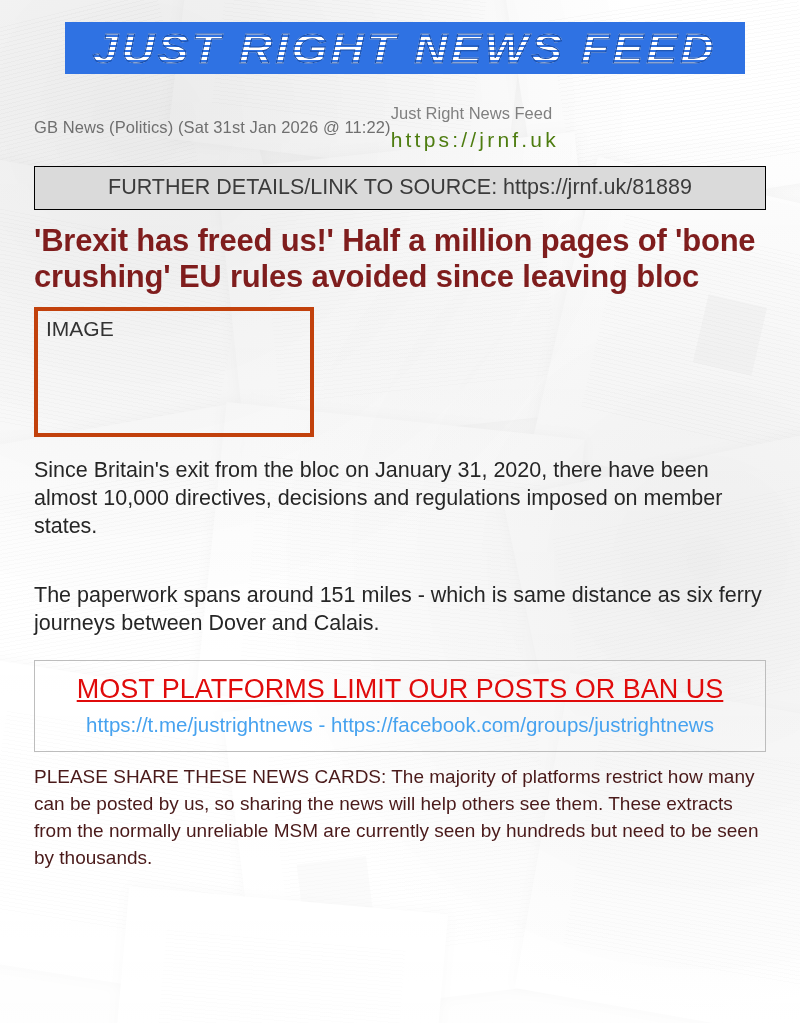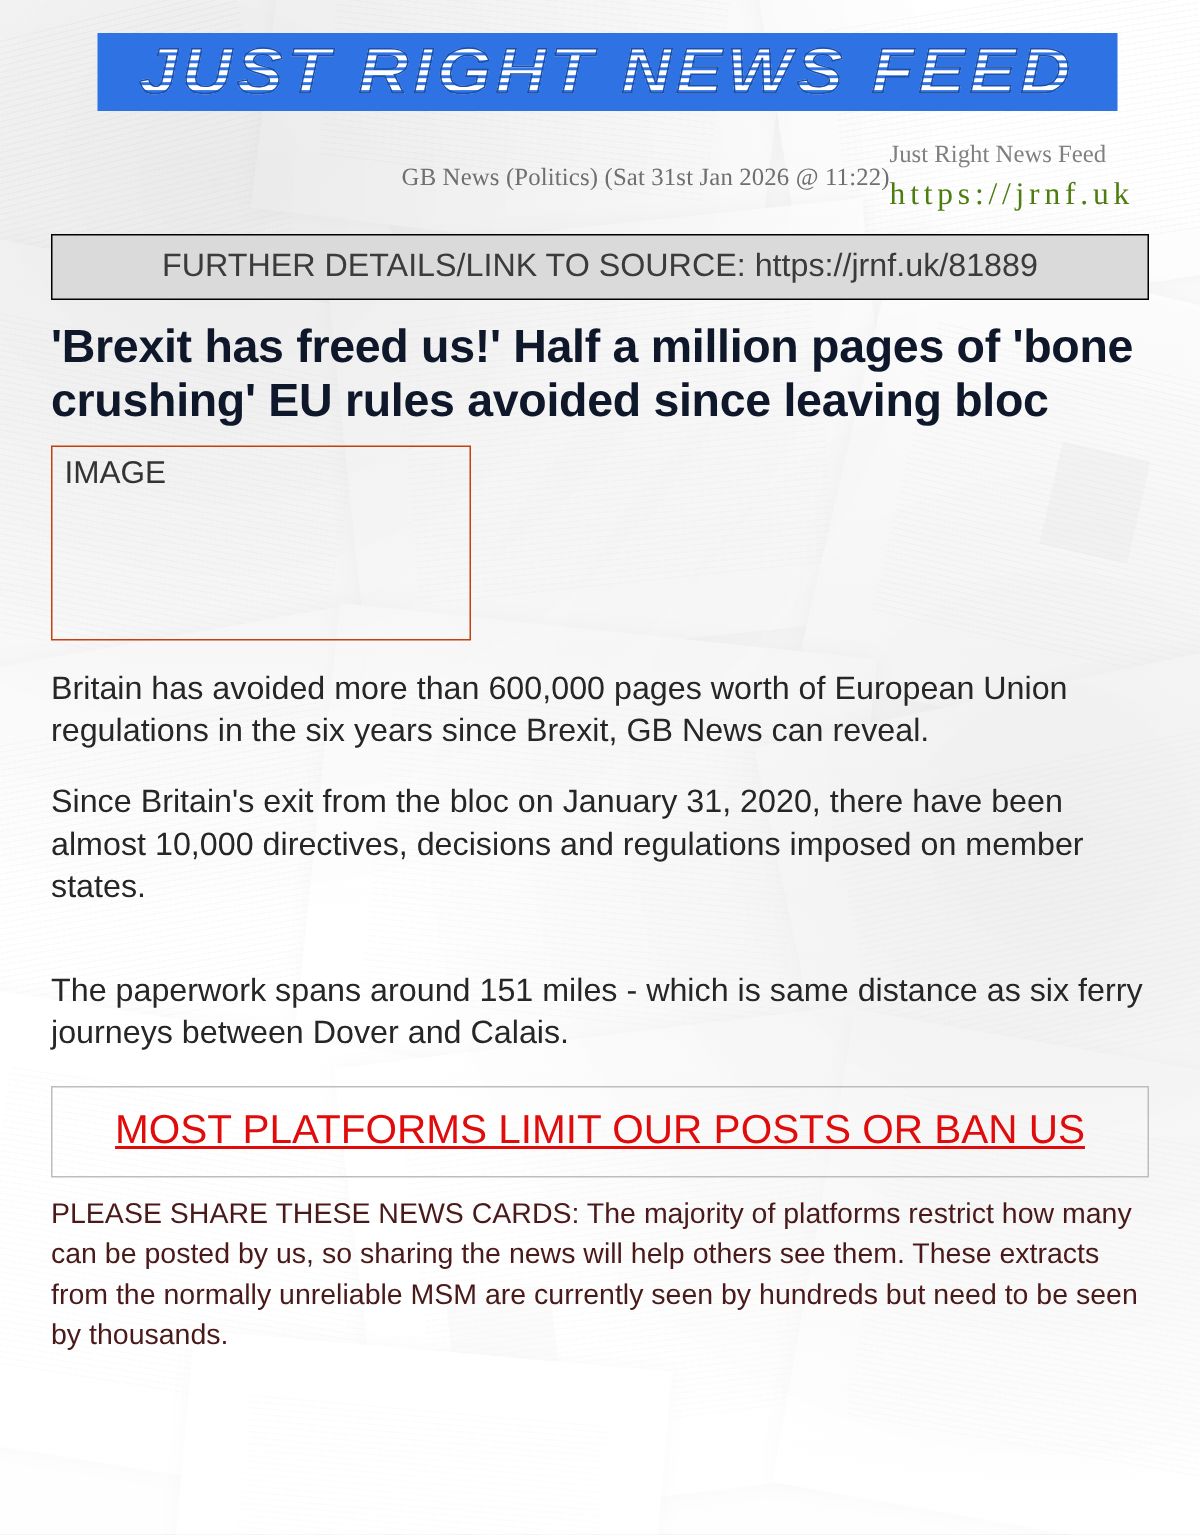--- a/index.html
+++ b/index.html
@@ -90,25 +90,24 @@
       #2f72e3 3px, #2f72e3 5px);
     -webkit-background-clip: text;
     background-clip: text;
     color: transparent;
     text-shadow: none;
   }
 
   
   #meta-row {
     display: flex;
-    justify-content: flex-end;
+    justify-content: flex-start;
     align-items: flex-start;
-    margin: 18px 0 0 0;
+    margin: 28px 0 0 0;
     padding: 0 8px 0 6px;
-    font-family: Liberation Serif, serif;
   }
   #byline {
     font-size: 16.5px;
     color: #6f6f6f;
     letter-spacing: 0.1px;
     padding-top: 16px;
   }
   #brand-block {
     text-align: left;
     padding-right: 8px;
@@ -135,30 +134,30 @@
     font-size: 21.5px;
     color: #3b3b3b;
   }
 
   
   #headline {
     margin: 13px 6px 0 6px;
     font-size: 31px;
     font-weight: bold;
     line-height: 1.16;
-    color: #0f172a;
+    color: #7f1d1d;
     letter-spacing: -0.2px;
   }
 
   
   #image-box {
     margin: 12px 0 0 6px;
     width: 280px;
     height: 130px;
-    border: 1px solid #c2410c;
+    border: 4px solid #c2410c;
     background: transparent;
     box-sizing: border-box;
     padding: 6px 8px;
     font-size: 21px;
     color: #333333;
   }
 
   
   .body-para {
     margin: 0 6px;
@@ -248,23 +247,23 @@
   </div>
 
   <div id="source-box">FURTHER DETAILS/LINK TO SOURCE: https://jrnf.uk/81889</div>
 
   <h1 id="headline">'Brexit has freed us!' Half a million pages of 'bone crushing' EU rules avoided since leaving bloc</h1>
 
   <div id="image-box">
     <span>IMAGE</span>
   </div>
 
-  <p class="body-para" id="para-1">Britain has avoided more than 600,000 pages worth of European Union regulations in the six years since Brexit, GB News can reveal.</p>
   <p class="body-para" id="para-2">Since Britain's exit from the bloc on January 31, 2020, there have been almost 10,000 directives, decisions and regulations imposed on member states.</p>
   <p class="body-para" id="para-3">The paperwork spans around 151 miles - which is same distance as six ferry journeys between Dover and Calais.</p>
 
   <div id="promo-box">
     <div id="promo-warning">MOST PLATFORMS LIMIT OUR POSTS OR BAN US</div>
+    <div id="promo-links">https://t.me/justrightnews - https://facebook.com/groups/justrightnews</div>
   </div>
 
   <p id="footer-note">PLEASE SHARE THESE NEWS CARDS: The majority of platforms restrict how many can be posted by us, so sharing the news will help others see them. These extracts from the normally unreliable MSM are currently seen by hundreds but need to be seen by thousands.</p>
 
 </div>
 
 </body></html>

